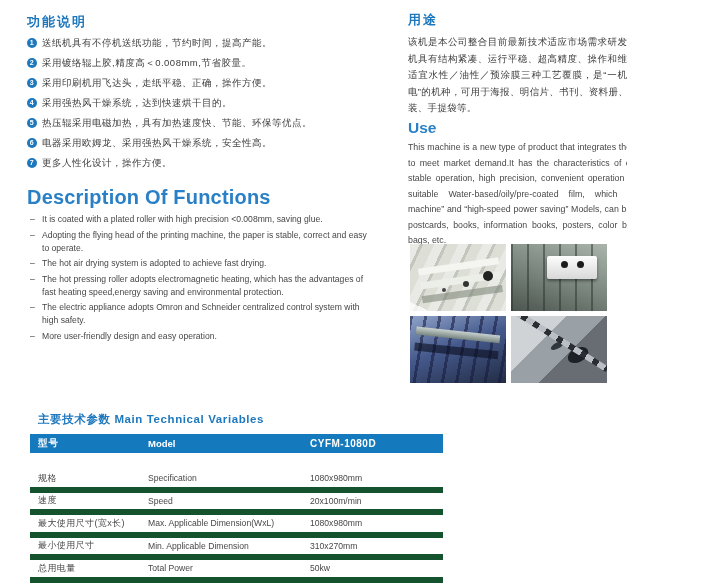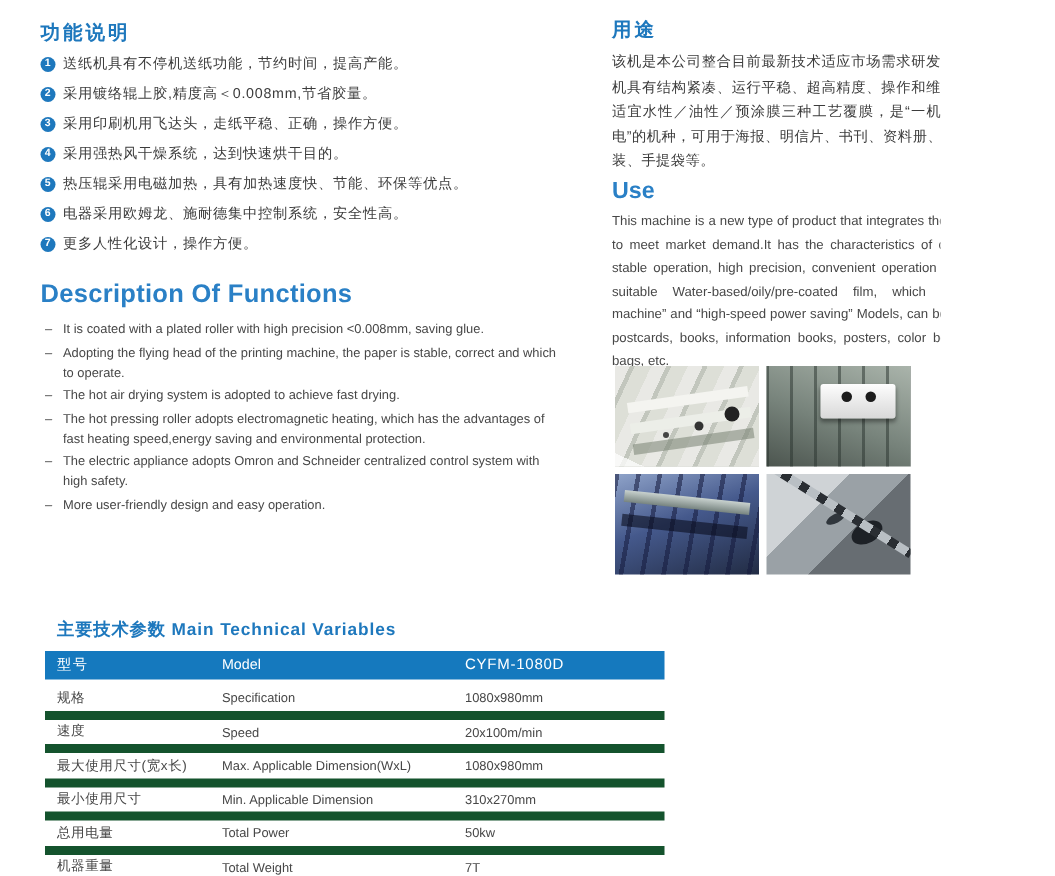--- a/index.html
+++ b/index.html
@@ -26,21 +26,21 @@
   .cn-list li{
     counter-increment:fn;position:relative;padding-left:15px;margin-bottom:8.5px;
     font-size:9.5px;line-height:11.5px;color:var(--body-text);letter-spacing:.5px;
   }
   .cn-list li::before{
     content:counter(fn);position:absolute;left:0;top:0.5px;width:10px;height:10px;
     border-radius:50%;background:var(--accent);color:#fff;font-size:7px;line-height:10px;
     text-align:center;font-weight:bold;
   }
   .desc-title{
-    position:absolute;left:27px;top:186px;font-size:17px;font-weight:bold;
+    position:absolute;left:27px;top:186px;font-size:20px;font-weight:bold;
     color:#2a80c6;letter-spacing:.2px;
   }
   .en-list{
     position:absolute;left:30px;top:213px;width:345px;list-style:none;
   }
   .en-list li{
     position:relative;padding-left:12px;margin-bottom:2.5px;
     font-size:8.6px;line-height:13px;color:#474747;
   }
   .en-list li::before{
@@ -130,21 +130,21 @@
     position:absolute;left:38px;top:412px;font-size:11.5px;font-weight:bold;
     color:var(--accent);letter-spacing:.6px;
   }
   .spec-table{
     position:absolute;left:30px;top:434px;width:413px;font-size:8.6px;
   }
   .t-row,.t-head{
     display:grid;grid-template-columns:110px 162px 1fr;align-items:center;
   }
   .t-head{
-    height:19px;background:var(--thead);color:#fff;font-weight:normal;margin-bottom:4px;
+    height:19px;background:var(--thead);color:#fff;font-weight:bold;margin-bottom:17px;
   }
   .t-head .c1{font-size:9.5px;letter-spacing:1px;}
   .t-head .c2{font-size:9.5px;}
   .t-head .c3{font-size:10px;letter-spacing:.5px;}
   .t-row{
     height:16.5px;border-bottom:6px solid #14532d;color:#474747;
   }
   .cell{padding-left:8px;white-space:nowrap;}
   .t-row .c1{font-size:9px;letter-spacing:.4px;}
 </style>
@@ -160,33 +160,33 @@
       <li>送纸机具有不停机送纸功能，节约时间，提高产能。</li>
 
       <li>采用镀络辊上胶,精度高＜0.008mm,节省胶量。</li>
 
       <li>采用印刷机用飞达头，走纸平稳、正确，操作方便。</li>
 
       <li>采用强热风干燥系统，达到快速烘干目的。</li>
 
       <li>热压辊采用电磁加热，具有加热速度快、节能、环保等优点。</li>
 
-      <li>电器采用欧姆龙、施耐德集中控制系统，安全性高。</li>
+      <li>电器采用欧姆龙、采用强热风干燥系统，安全性高。</li>
 
       <li>更多人性化设计，操作方便。</li>
     </ol>
 
   <h2 class="desc-title">Description Of Functions</h2>
 
   <ul class="en-list">
 
 
       <li>It is coated with a plated roller with high precision &lt;0.008mm, saving glue.</li>
 
-      <li>Adopting the flying head of the printing machine, the paper is stable, correct and which to operate.</li>
+      <li>Adopting the flying head of the printing machine, the paper is stable, correct and easy to operate.</li>
 
       <li>The hot air drying system is adopted to achieve fast drying.</li>
 
       <li>The hot pressing roller adopts electromagnetic heating, which has the advantages of fast heating speed,energy saving and environmental protection.</li>
 
       <li>The electric appliance adopts Omron and Schneider centralized control system with high safety.</li>
 
       <li>More user-friendly design and easy operation.</li>
     </ul>
 

